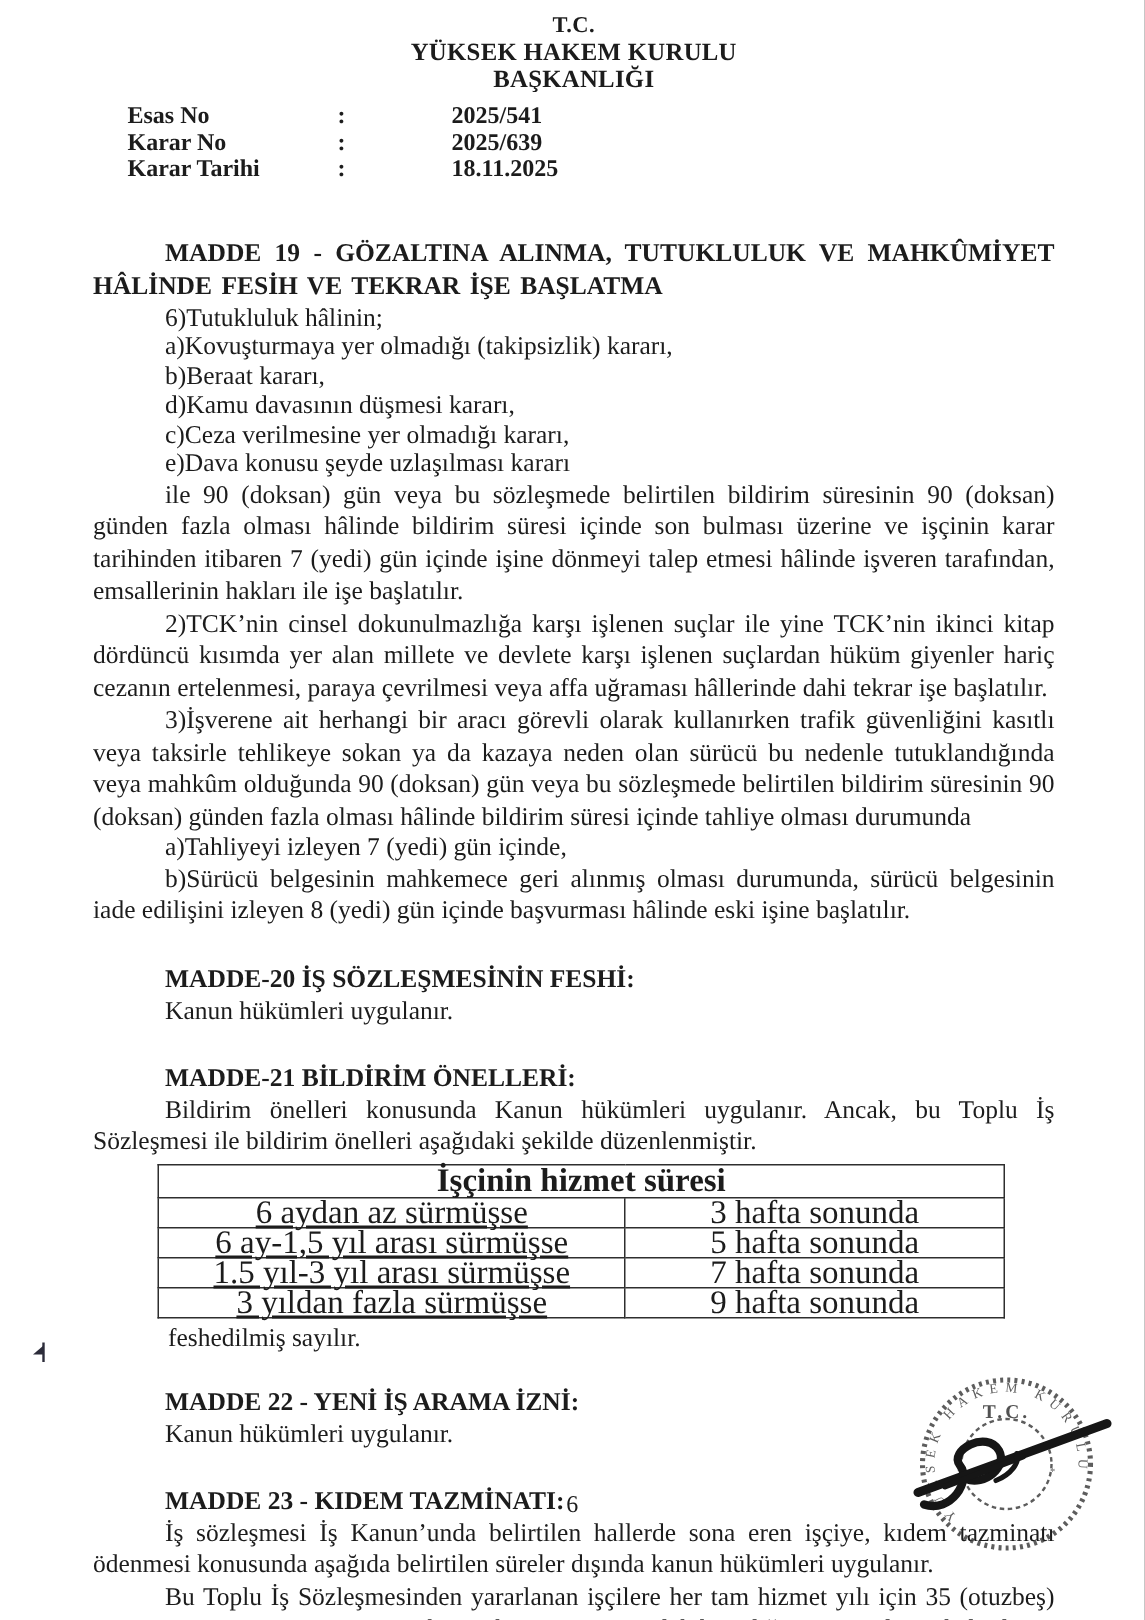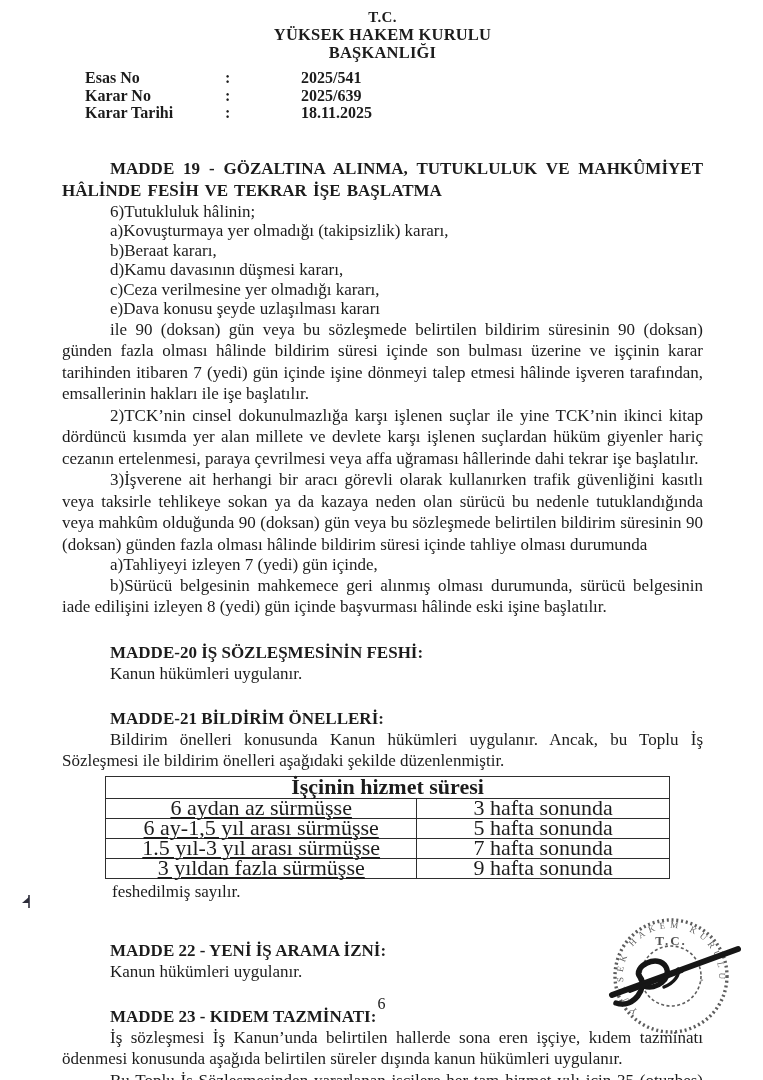--- a/index.html
+++ b/index.html
@@ -24,21 +24,21 @@
   .meta-label{width:92px;}
   .meta-colon{width:28px;}
   .meta-value{}
   
   .h19{font-weight:bold;font-size:17px;line-height:22px;text-align:justify;text-indent:48px;margin-top:36px;word-spacing:2px;}
   .list-line{font-size:17px;line-height:19.5px;padding-left:48px;}
   .para{font-size:17px;line-height:21.5px;text-align:justify;text-indent:48px;margin:0;}
   .heading{font-weight:bold;font-size:17px;padding-left:48px;line-height:21px;}
   .body-line{font-size:17px;line-height:21px;padding-left:48px;}
   .mt26{margin-top:24px;}
-  .mt40{margin-top:38px;}
+  .mt40{margin-top:22px;}
   
   table.notice{border-collapse:collapse;margin:4px 0 0 43px;width:565px;}
   table.notice th,table.notice td{
     border:1.6px solid #2e2e2e;
     font-size:22px;
     padding:0 7px;
     text-align:center;
     font-weight:normal;
     height:19px;
     line-height:18px;

